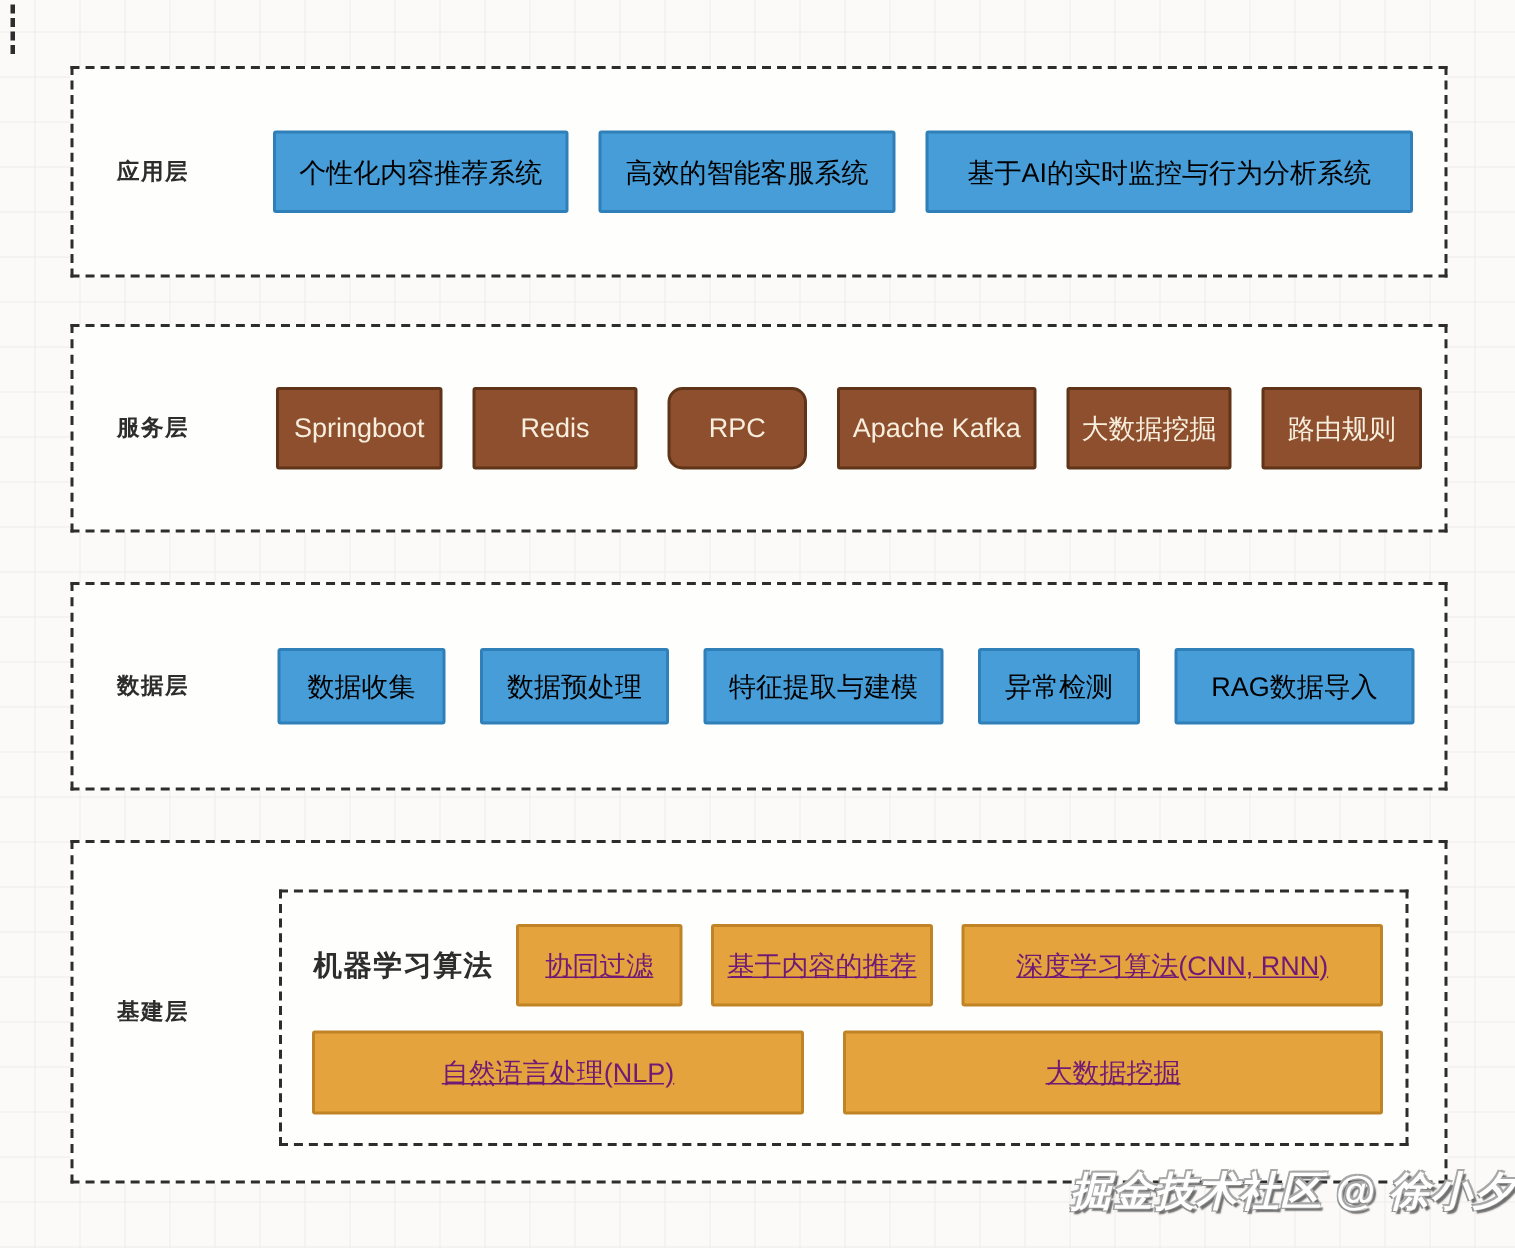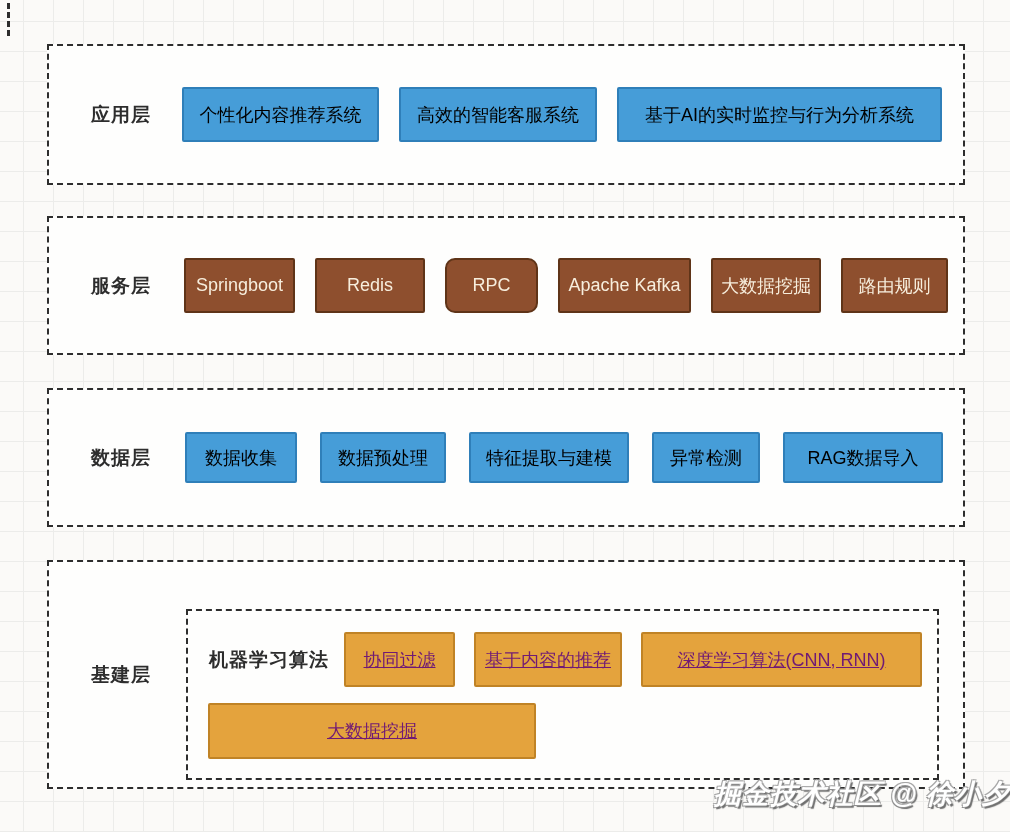--- a/index.html
+++ b/index.html
@@ -33,23 +33,23 @@
     border: 2px dashed var(--dash-color, #2d2d2d);
     background: #fefefd;
     box-sizing: border-box;
   }
   .layer.l1 { top: 44px;  height: 141px; }
   .layer.l2 { top: 216px; height: 139px; }
   .layer.l3 { top: 388px; height: 139px; }
   .layer.l4 { top: 560px; height: 229px; }
   .layer-label {
     position: absolute;
-    left: 42px; top: 0; height: 100%;
+    left: 29px; top: 0; height: 100%;
     display: flex; align-items: center;
-    font-size: 19px; font-weight: 600;
+    font-size: 15px; font-weight: 600;
     color: var(--label-color, #2d2d2d);
     letter-spacing: 1px;
     white-space: nowrap;
   }
   .row {
     position: absolute;
     top: 0; height: 100%;
     display: flex; align-items: center;
   }
   .l1 .row { left: 133px; gap: 20px; }
@@ -78,21 +78,21 @@
   .l2 .row .box:nth-child(5) { width: 110px; }
   .l2 .row .box:nth-child(6) { width: 107px; }
   .l3 .row .box { height: 51px; }
   .l3 .row .box:nth-child(1) { width: 112px; }
   .l3 .row .box:nth-child(2) { width: 126px; }
   .l3 .row .box:nth-child(3) { width: 160px; text-align: center; }
   .l3 .row .box:nth-child(4) { width: 108px; }
   .l3 .row .box:nth-child(5) { width: 160px; }
   .inner-group {
     position: absolute;
-    left: 137px; top: 47px;
+    left: 137px; top: 31px;
     width: 753px; height: 171px;
     border: 2px dashed var(--dash-color, #2d2d2d);
     background: #fefefd;
     box-sizing: border-box;
   }
   .inner-label {
     position: absolute;
     left: 21px; top: 21px; height: 55px;
     display: flex; align-items: center;
     font-size: 19px; font-weight: 600;
@@ -172,20 +172,21 @@
   <section class="layer l4">
     <div class="layer-label">基建层</div>
     <div class="inner-group">
       <div class="inner-label">机器学习算法</div>
       <div class="inner-row1">
         <div class="box orange">协同过滤</div>
         <div class="box orange">基于内容的推荐</div>
         <div class="box orange">深度学习算法(CNN, RNN)</div>
       </div>
       <div class="inner-row2">
+        <div class="box orange">自然语言处理(NLP)</div>
         <div class="box orange">大数据挖掘</div>
       </div>
     </div>
   </section>
 
   <div class="watermark">掘金技术社区 @ 徐小夕</div>
 
 </div>
 
 </body></html>

